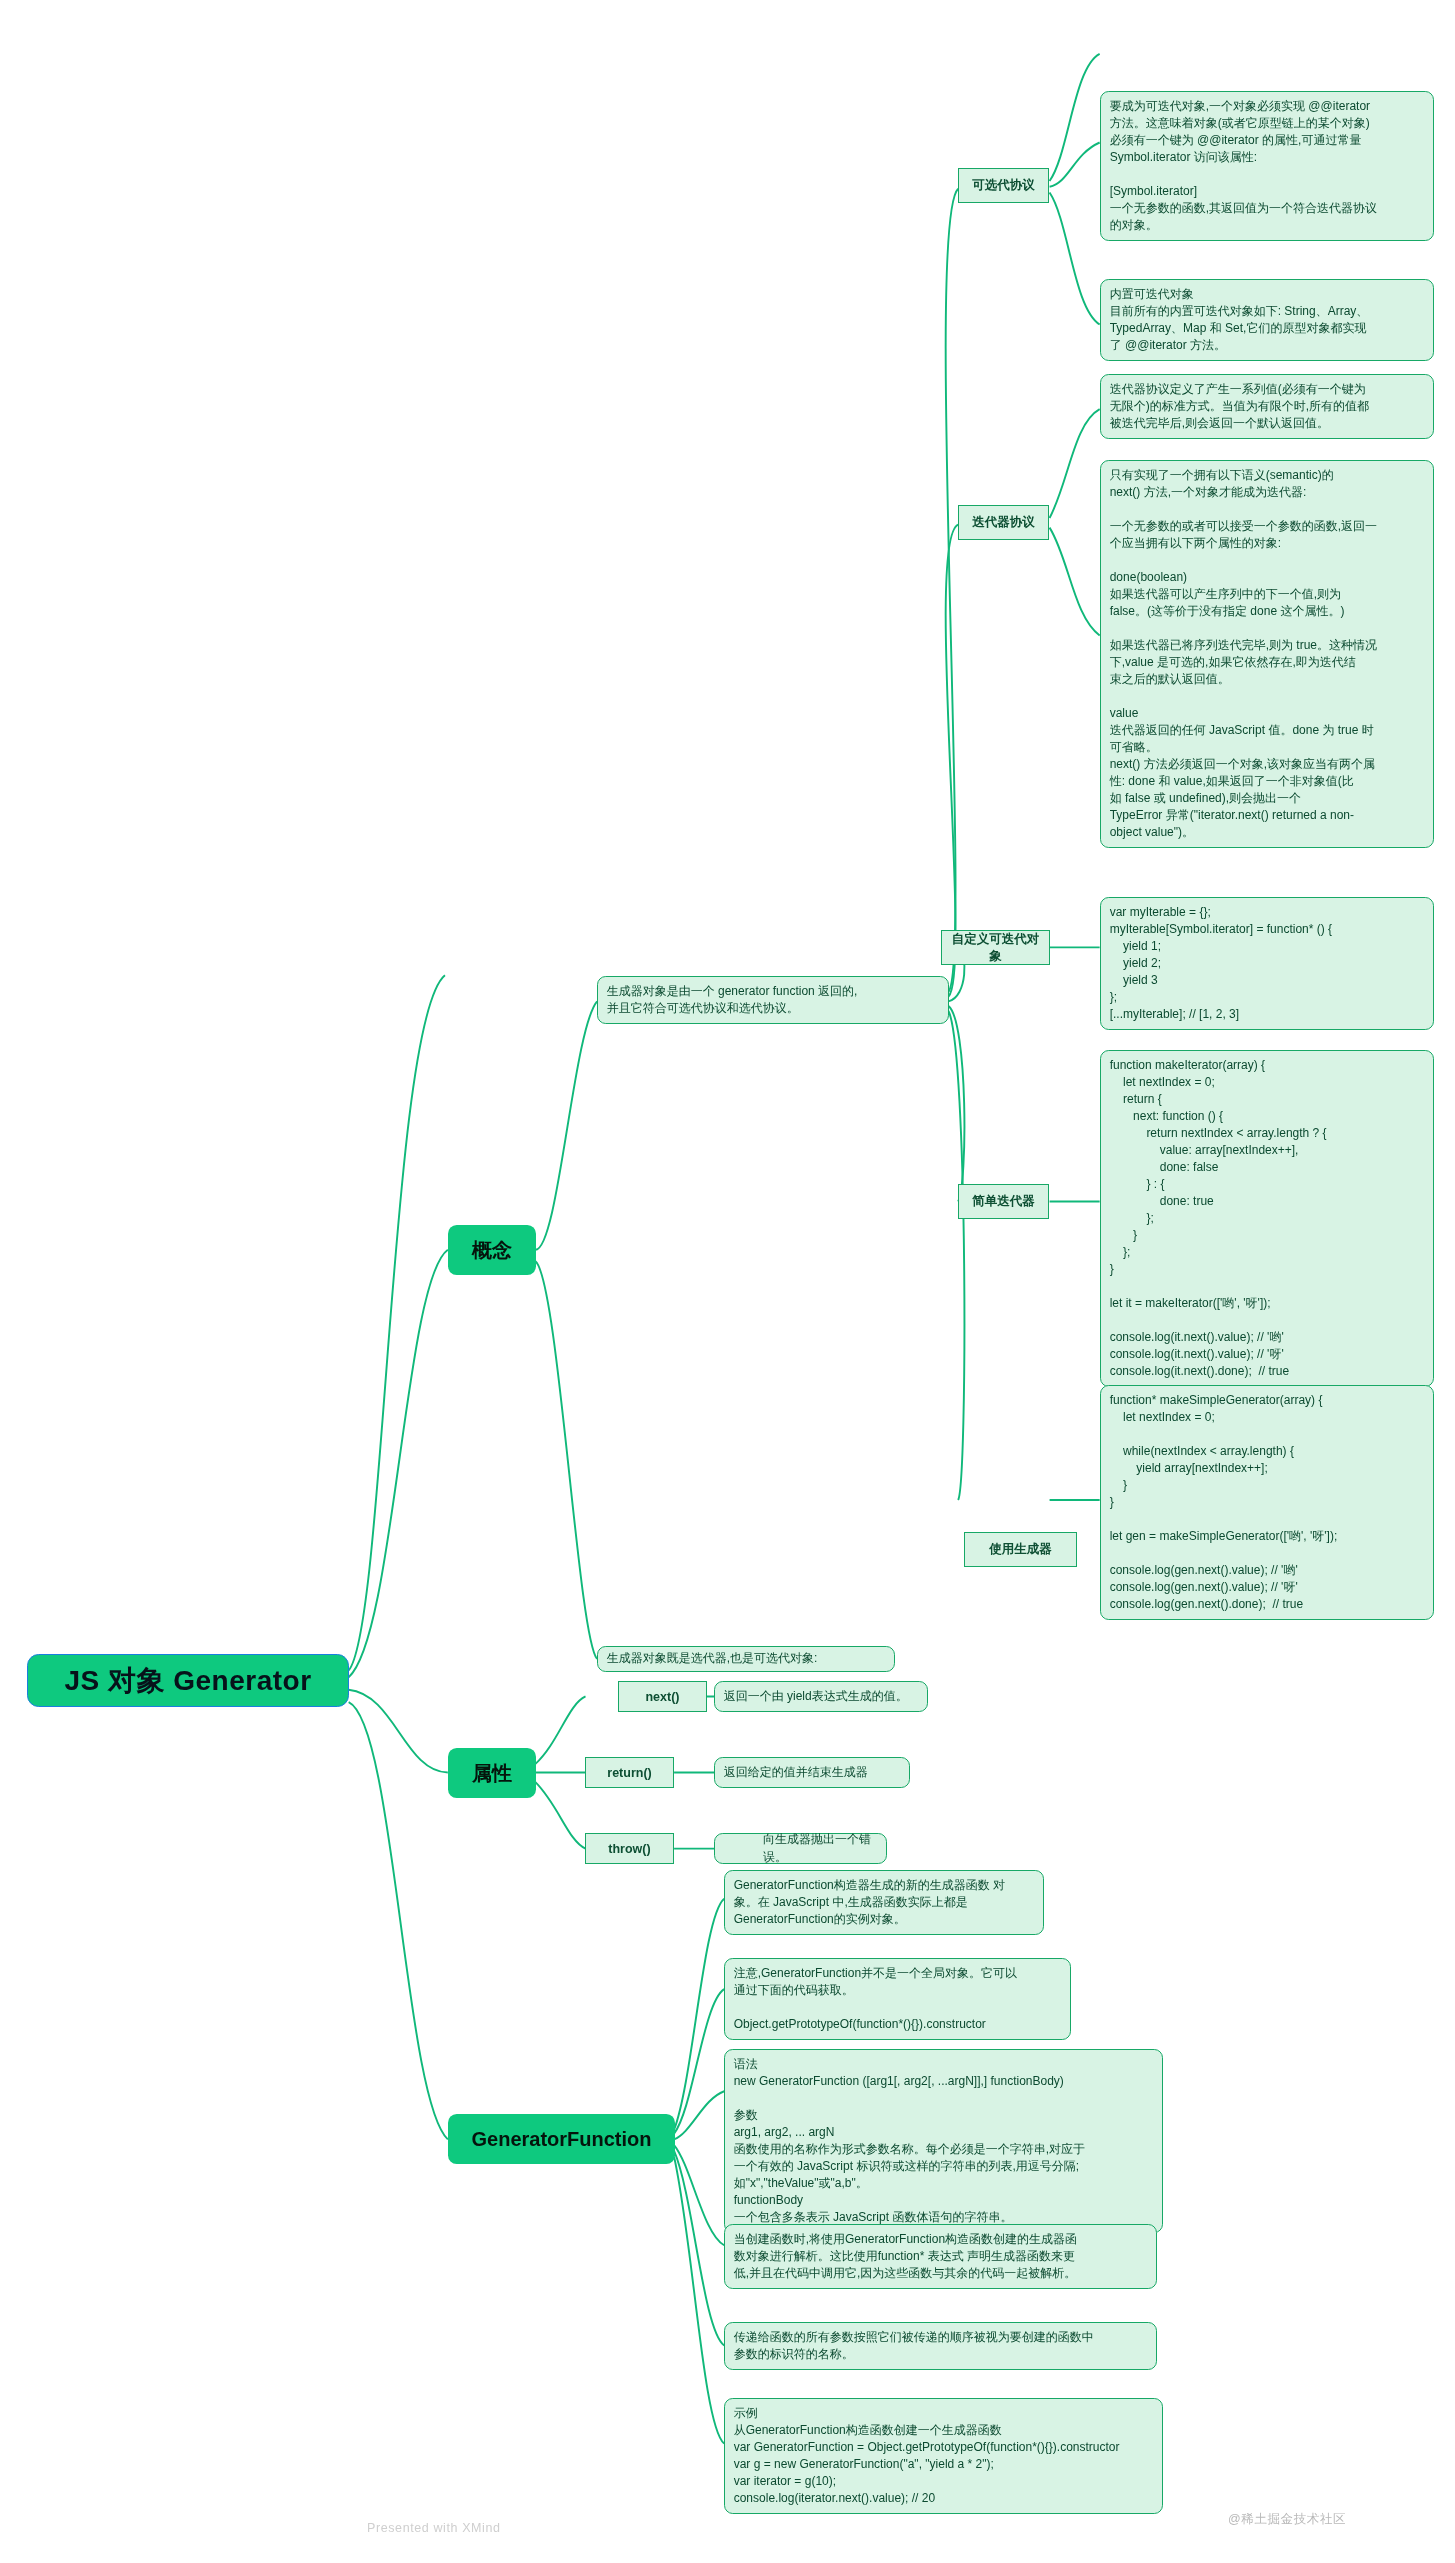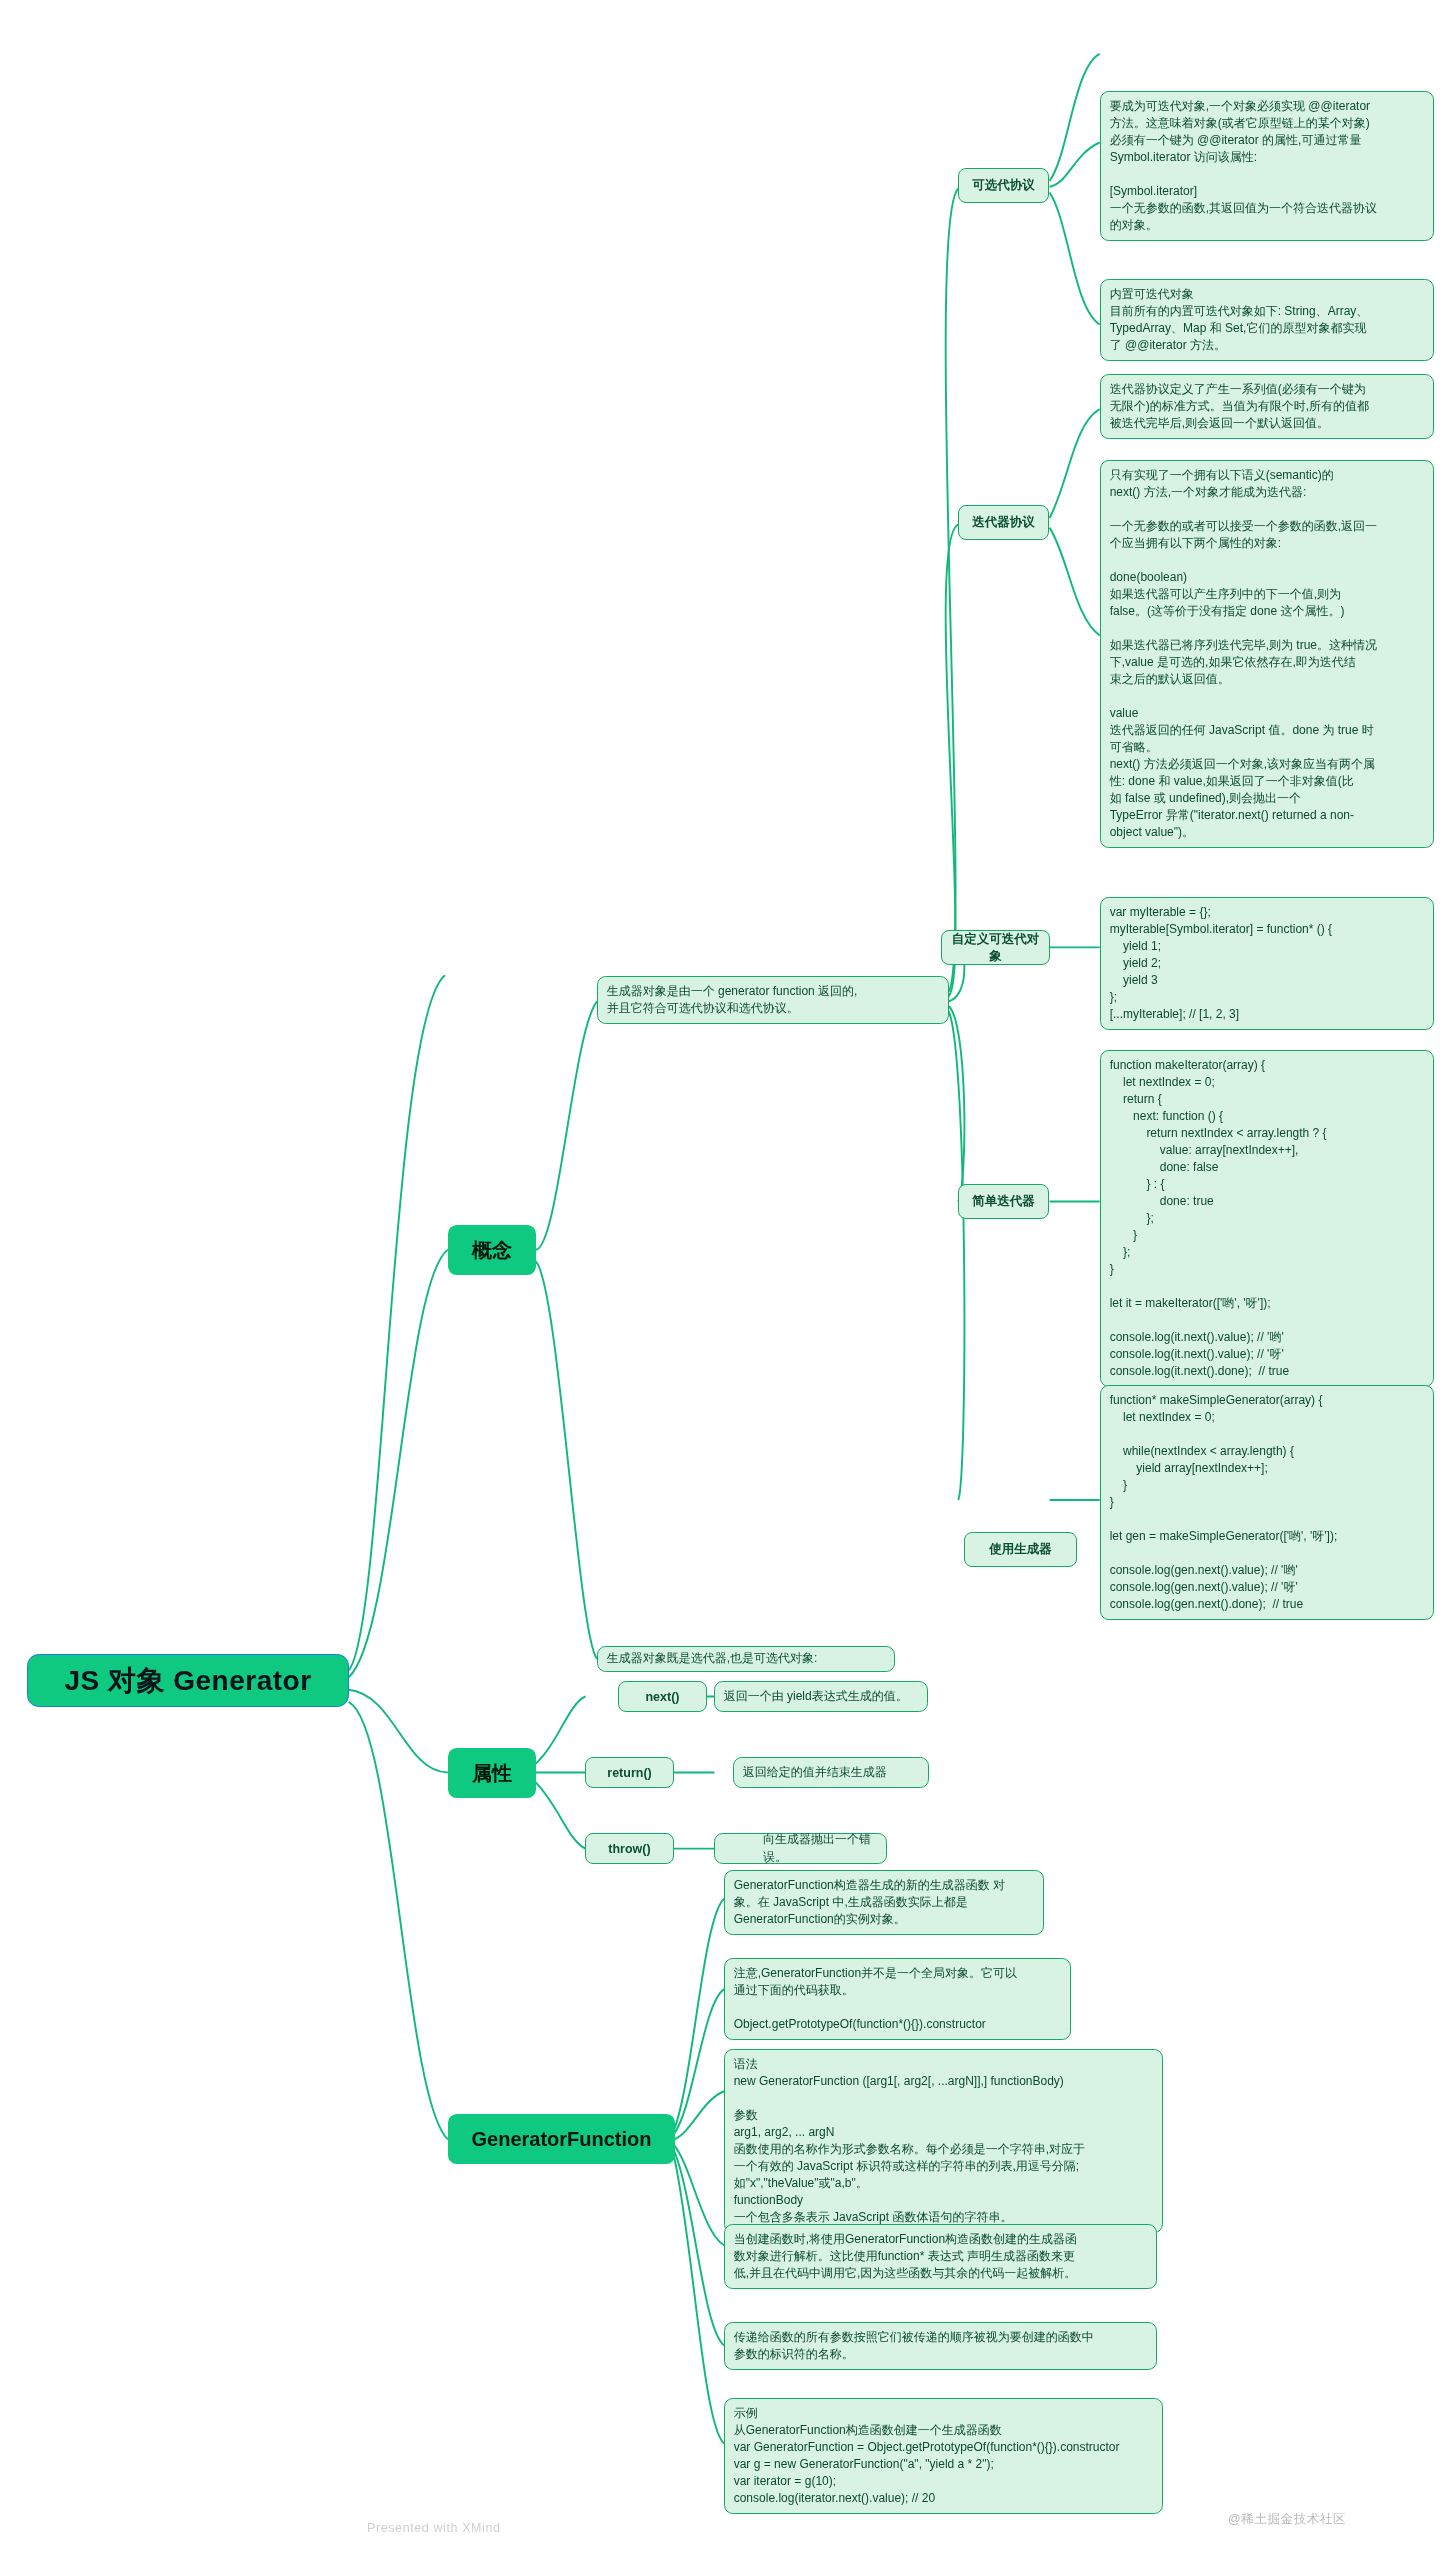--- a/index.html
+++ b/index.html
@@ -21,21 +21,21 @@
   }
   
   .main{
     background:#0ec97f;border-radius:8.7px;color:#05140c;
     font-size:20px;font-weight:700;
     display:flex;align-items:center;justify-content:center;
     padding:5.8px 13.5px;
   }
   
   .sub{
-    background:#d8f3e4;border:1.3px solid #17a866;border-radius:8px;
+    background:#d8f3e4;border:1.3px solid #17a866;border-radius:0;
     color:#0d4f33;font-size:12.5px;font-weight:600;
     display:flex;align-items:center;justify-content:center;
     padding:3.9px 7.7px;text-align:center;
   }
   
   .leaf{
     background:#d8f3e4;border:1.3px solid #17a866;border-radius:8.7px;
     color:#0b4a30;font-size:12px;line-height:1.42;
     padding:5.8px 8.7px;white-space:pre-wrap;word-break:break-word;
   }
@@ -214,21 +214,21 @@
 let gen = makeSimpleGenerator(['哟', '呀']);
 
 console.log(gen.next().value); // '哟'
 console.log(gen.next().value); // '呀'
 console.log(gen.next().done);  // true</div>
 
   <div class="node sub" style="left:618px;top:1681px;width:89px;height:31px;">next()</div>
   <div class="node leaf one" style="left:714px;top:1681px;width:214px;height:31px;">返回一个由 yield表达式生成的值。</div>
 
   <div class="node sub" style="left:585px;top:1757px;width:89px;height:31px;">return()</div>
-  <div class="node leaf one" style="left:714px;top:1757px;width:196px;height:31px;margin-left:19px;">返回给定的值并结束生成器</div>
+  <div class="node leaf one" style="left:714px;top:1757px;width:196px;height:31px;">返回给定的值并结束生成器</div>
 
   <div class="node sub" style="left:585px;top:1833px;width:89px;height:31px;">throw()</div>
   <div class="node leaf one" style="left:714px;top:1833px;width:173px;height:31px;padding-left:48px;">向生成器抛出一个错误。</div>
 
   <div class="node leaf" style="left:724px;top:1870px;width:320px;">GeneratorFunction构造器生成的新的生成器函数 对
 象。在 JavaScript 中,生成器函数实际上都是
 GeneratorFunction的实例对象。</div>
 
   <div class="node leaf" style="left:724px;top:1958px;width:347px;">注意,GeneratorFunction并不是一个全局对象。它可以
 通过下面的代码获取。

